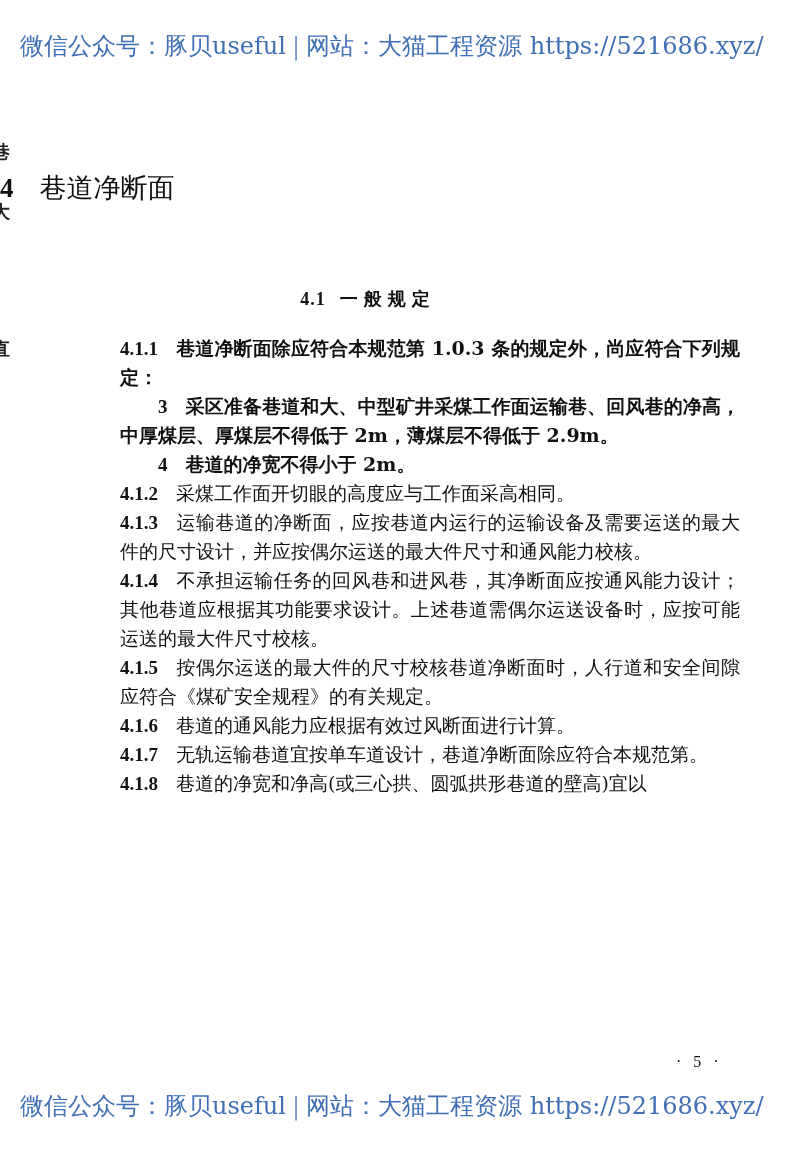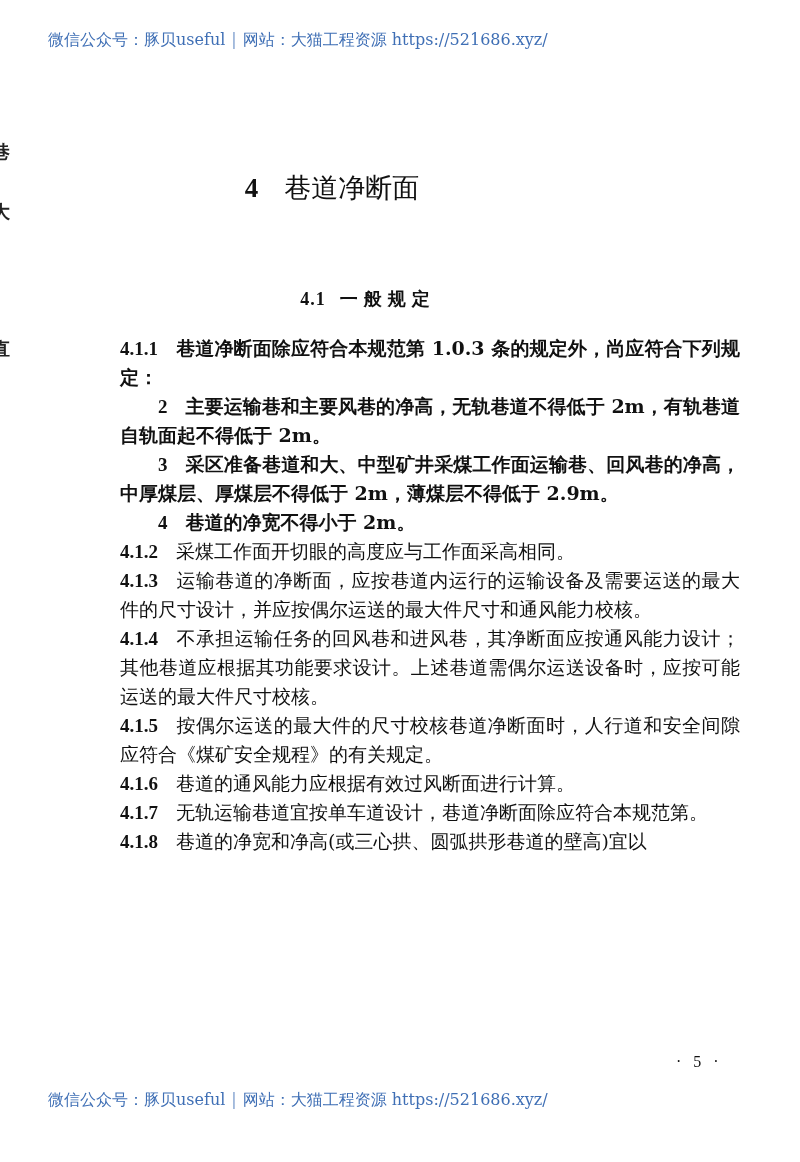--- a/index.html
+++ b/index.html
@@ -1,26 +1,26 @@
 <!DOCTYPE html>
 <html><head>
   <meta charset="utf-8">
   <style>
     html, body { margin: 0; padding: 0; background: #ffffff; }
     body { width: 800px; height: 1162px; position: relative; overflow: hidden;
            font-family: "DejaVu Serif", "Liberation Serif", serif; color: #111; }
     .watermark { position: absolute; left: 0; width: 800px; text-align: left;
-                 padding-left: 48px; box-sizing: border-box;
+                 padding-left: 20px; box-sizing: border-box;
                  font-family: "DejaVu Serif", "Liberation Serif", serif;
-                 font-size: 16px; color: #3f6fb5; white-space: nowrap; letter-spacing: 0px; }
+                 font-size: 24px; color: #3f6fb5; white-space: nowrap; letter-spacing: 0px; }
     .watermark.top { top: 30px; }
     .watermark.bottom { top: 1090px; }
     .wm-sep { color: #7a9ccd; margin: 0 6px; }
     .edge-glyph { position: absolute; left: -8px; font-size: 18px; font-weight: bold; color: #222; }
-    .chapter-title { position: absolute; top: 170px; left: 0; width: 664px; text-align: center;
+    .chapter-title { position: absolute; top: 170px; left: 0; width: 664px; 
                      font-size: 27px; }
     .chapter-title .num { font-weight: bold; margin-right: 26px; font-family: "Liberation Serif", serif; }
     .section-title { position: absolute; top: 287px; left: 0; width: 736px; text-align: center;
                      font-size: 18px; font-weight: bold; letter-spacing: 6px; }
     .section-title .num { font-family: "Liberation Serif", serif; letter-spacing: 1px; margin-right: 14px; }
     .body-text { position: absolute; top: 334px; left: 120px; width: 620px; font-size: 19px;
                  line-height: 29px; text-align: justify; }
     .para { margin: 0; }
     .clause-num { font-weight: bold; font-family: "Liberation Serif", serif; margin-right: 18px; }
     .item { text-indent: 2em; margin: 0; }
@@ -47,23 +47,20 @@
 
 <div class="section-title">
   <span class="num">4.1</span><span>一般规定</span>
 </div>
 
 <div class="body-text">
   <p class="para bold">
     <span class="clause-num">4.1.1</span><span>巷道净断面除应符合本规范第 1.0.3 条的规定外，尚应符合下列规定：</span>
   </p>
   <p class="item bold">
-    <span class="item-num">2</span><span>主要运输巷和主要风巷的净高，无轨巷道不得低于 2m，有轨巷道自轨面起不得低于 2m。</span>
-  </p>
-  <p class="item bold">
     <span class="item-num">3</span><span>采区准备巷道和大、中型矿井采煤工作面运输巷、回风巷的净高，中厚煤层、厚煤层不得低于 2m，薄煤层不得低于 2.9m。</span>
   </p>
   <p class="item bold">
     <span class="item-num">4</span><span>巷道的净宽不得小于 2m。</span>
   </p>
   <p class="para">
     <span class="clause-num">4.1.2</span><span>采煤工作面开切眼的高度应与工作面采高相同。</span>
   </p>
   <p class="para">
     <span class="clause-num">4.1.3</span><span>运输巷道的净断面，应按巷道内运行的运输设备及需要运送的最大件的尺寸设计，并应按偶尔运送的最大件尺寸和通风能力校核。</span>

